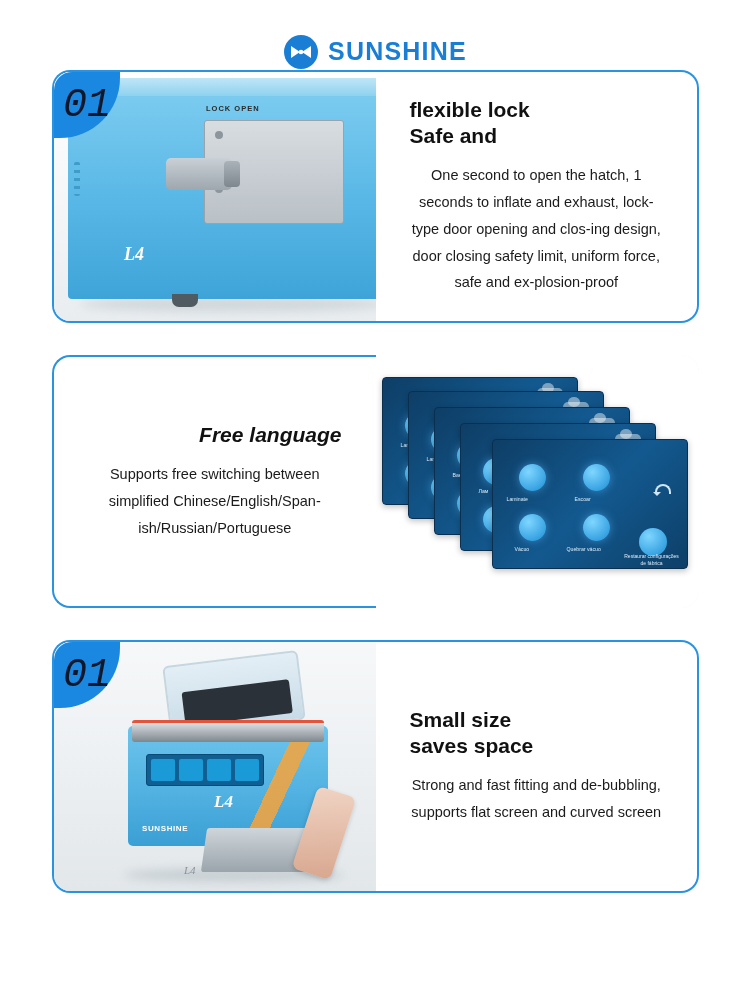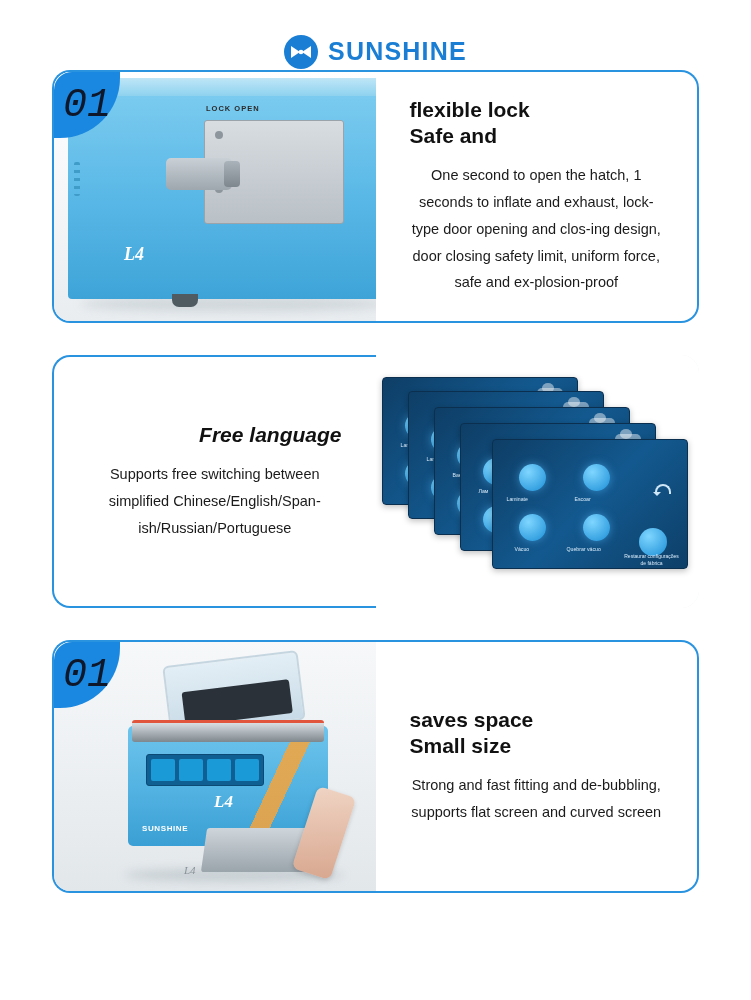--- a/index.html
+++ b/index.html
@@ -458,20 +458,20 @@
         <div class="s3-l4">L4</div>
         <div class="s3-brand">SUNSHINE</div>
         <div class="s3-drawer"></div>
         <div class="s3-phone"></div>
         <div class="s3-l4-foot">L4</div>
       </div>
       <div class="badge tl">01</div>
     </div>
     <div class="half textpanel frame-right">
       <div class="ftitle">
+        <div>Small size</div>
         <div>saves space</div>
-        <div>Small size</div>
       </div>
       <div class="fbody">Strong and fast fitting and de-bubbling, supports flat screen and curved screen</div>
     </div>
   </div>
 
 </div>
 
 </body></html>

